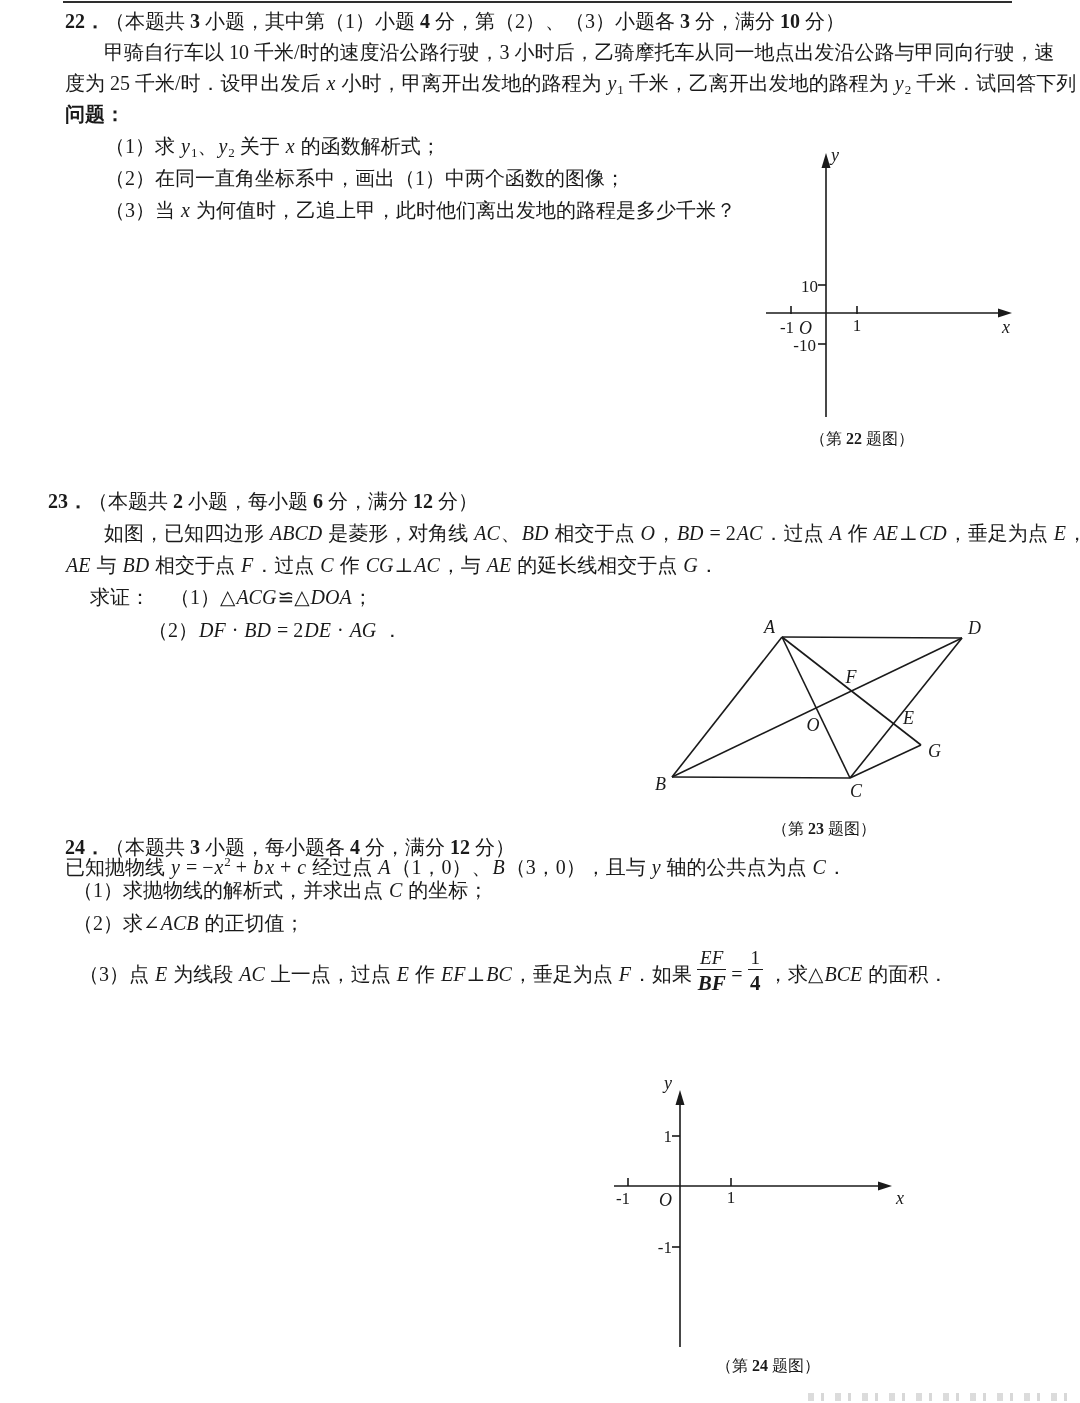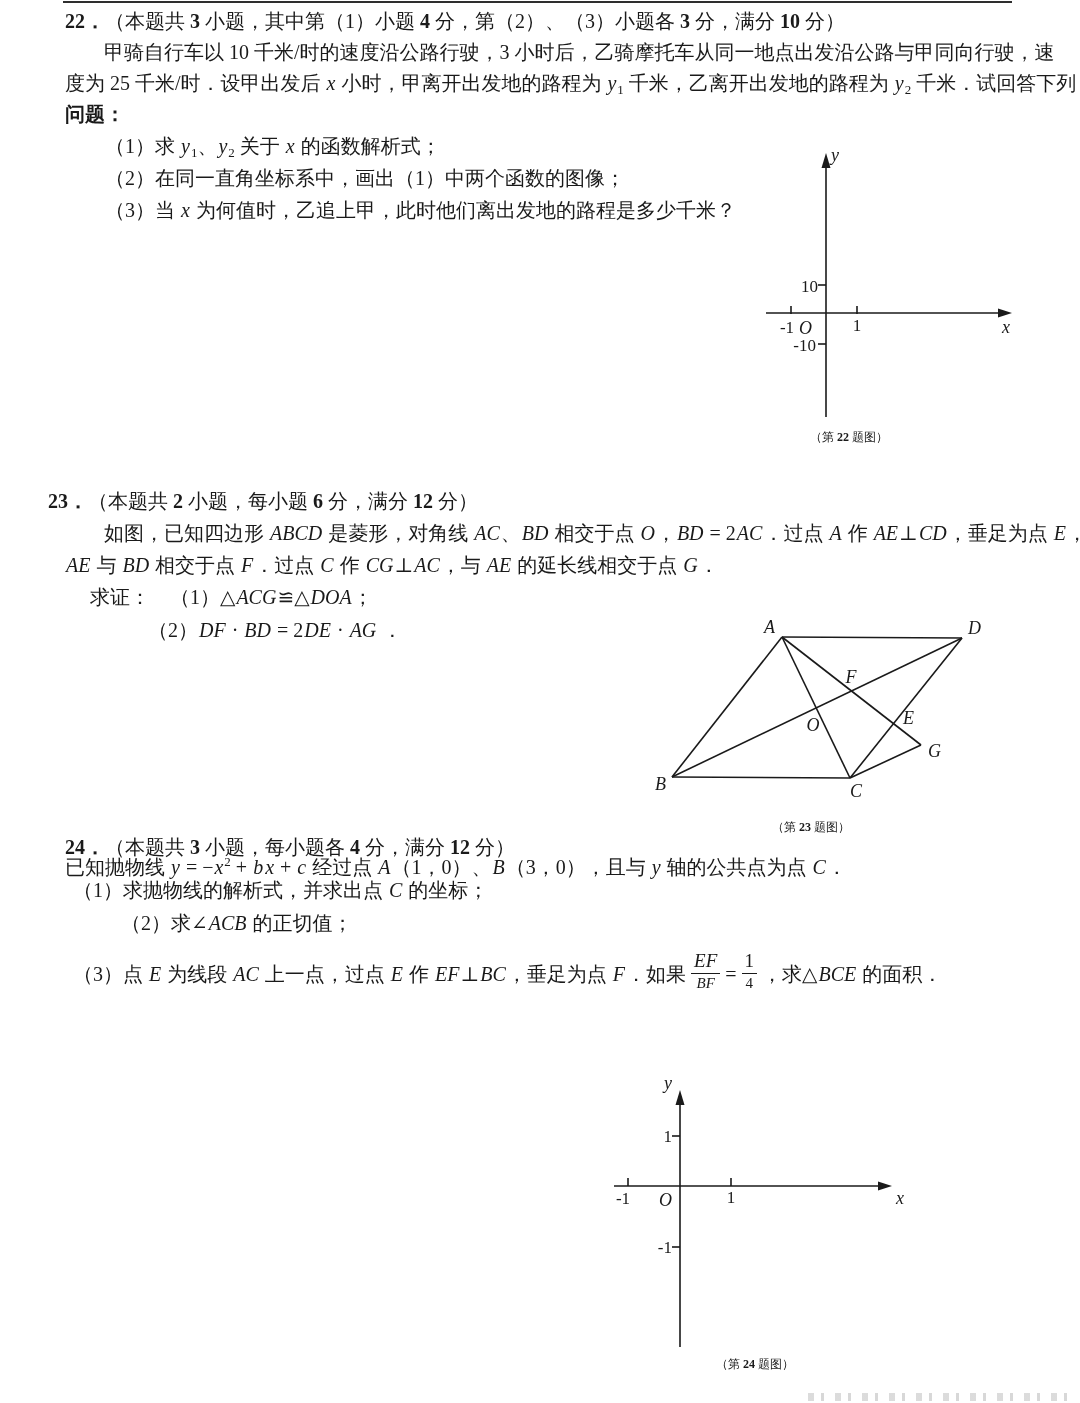--- a/index.html
+++ b/index.html
@@ -6,31 +6,31 @@
   body{
     width:1080px;height:1403px;position:relative;background:#ffffff;
     font-family:"Liberation Serif","DejaVu Serif",serif;color:#1a1a1a;
     overflow:hidden;
   }
   .line{position:absolute;white-space:nowrap;font-size:20px;line-height:26px;}
   .seg-b{font-weight:700;}
   .seg-i{font-style:italic;padding:0 1px;}
   .seg-sub{font-size:13px;vertical-align:-4px;}
   .seg-sup{font-size:13px;vertical-align:8px;}
-  .caption{position:absolute;white-space:nowrap;font-size:12px;}
+  .caption{position:absolute;white-space:nowrap;font-size:16px;}
   .toprule{position:absolute;left:63px;top:1px;width:949px;height:2px;background:#2e2e2e;}
   svg{position:absolute;overflow:visible;}
   svg line, svg polyline{stroke:#1a1a1a;stroke-width:1.6;fill:none;}
   svg polygon{fill:#1a1a1a;stroke:none;}
   svg text{font-size:17px;fill:#1a1a1a;font-family:"Liberation Serif","DejaVu Serif",serif;}
   svg text.it{font-style:italic;font-size:18px;}
   .frac{display:inline-flex;flex-direction:column;align-items:center;vertical-align:middle;
         line-height:1.05;margin:0 5px;transform:translateY(-3px);}
   .frac .num{padding:0 3px 2px;border-bottom:1.6px solid #1a1a1a;font-size:19px;}
-  .frac .den{padding-top:2px;font-size:15px;}
+  .frac .den{padding-top:2px;font-size:21px;font-weight:bold;}
   .it-sp{font-style:italic;}
   .flexline{display:flex;align-items:center;}
   .fragment{position:absolute;left:808px;top:1393px;width:266px;height:8px;opacity:.35;
     background:repeating-linear-gradient(90deg,#9a9a9a 0 6px,transparent 6px 13px,#8f8f8f 13px 16px,transparent 16px 27px);}
 </style>
 </head>
 <body>
 
 <div class="toprule"></div>
 
@@ -83,22 +83,22 @@
   <text class="it" x="851" y="683" text-anchor="middle">F</text>
   <text class="it" x="813" y="731" text-anchor="middle">O</text>
   <text class="it" x="903" y="724">E</text>
   <text class="it" x="928" y="757">G</text>
 </svg>
 <div class="caption" style="left:772px;top:819px;"><span>（第 </span><span class="seg-b">23</span><span> 题图）</span></div>
 
 <div class="line" style="left:65px;top:818px;margin-top:16px;"><span class="seg-b">24．</span><span>（本题共 </span><span class="seg-b">3</span><span> 小题，每小题各 </span><span class="seg-b">4</span><span> 分，满分 </span><span class="seg-b">12</span><span> 分）</span></div>
 <div class="line" style="left:65px;top:849px;"><span>已知抛物线 </span><span class="seg-i">y</span><span> = −</span><span class="seg-i">x</span><span class="seg-sup">2</span><span> + </span><span class="seg-i">b</span><span class="seg-i">x</span><span> + </span><span class="seg-i">c</span><span> 经过点 </span><span class="seg-i">A</span><span>（1，0）、</span><span class="seg-i">B</span><span>（3，0），且与 </span><span class="seg-i">y</span><span> 轴的公共点为点 </span><span class="seg-i">C</span><span>．</span></div>
 <div class="line" style="left:73px;top:877px;"><span>（1）求抛物线的解析式，并求出点 </span><span class="seg-i">C</span><span> 的坐标；</span></div>
-<div class="line" style="left:73px;top:910px;margin-left:48px;"><span>（2）求∠</span><span class="seg-i">ACB</span><span> 的正切值；</span></div>
-<div class="line flexline" style="left:73px;top:946px;height:56px;">
+<div class="line" style="left:73px;top:910px;"><span>（2）求∠</span><span class="seg-i">ACB</span><span> 的正切值；</span></div>
+<div class="line flexline" style="left:79px;top:946px;height:56px;">
   <span><span>（3）点 </span><span class="seg-i">E</span><span> 为线段 </span><span class="seg-i">AC</span><span> 上一点，过点 </span><span class="seg-i">E</span><span> 作 </span><span class="seg-i">EF</span><span>⊥</span><span class="seg-i">BC</span><span>，垂足为点 </span><span class="seg-i">F</span><span>．如果</span></span>
   <span class="frac">
     <span class="num it-sp">EF</span>
     <span class="den it-sp">BF</span>
   </span>
   <span>=</span>
   <span class="frac">
     <span class="num">1</span>
     <span class="den">4</span>
   </span>

